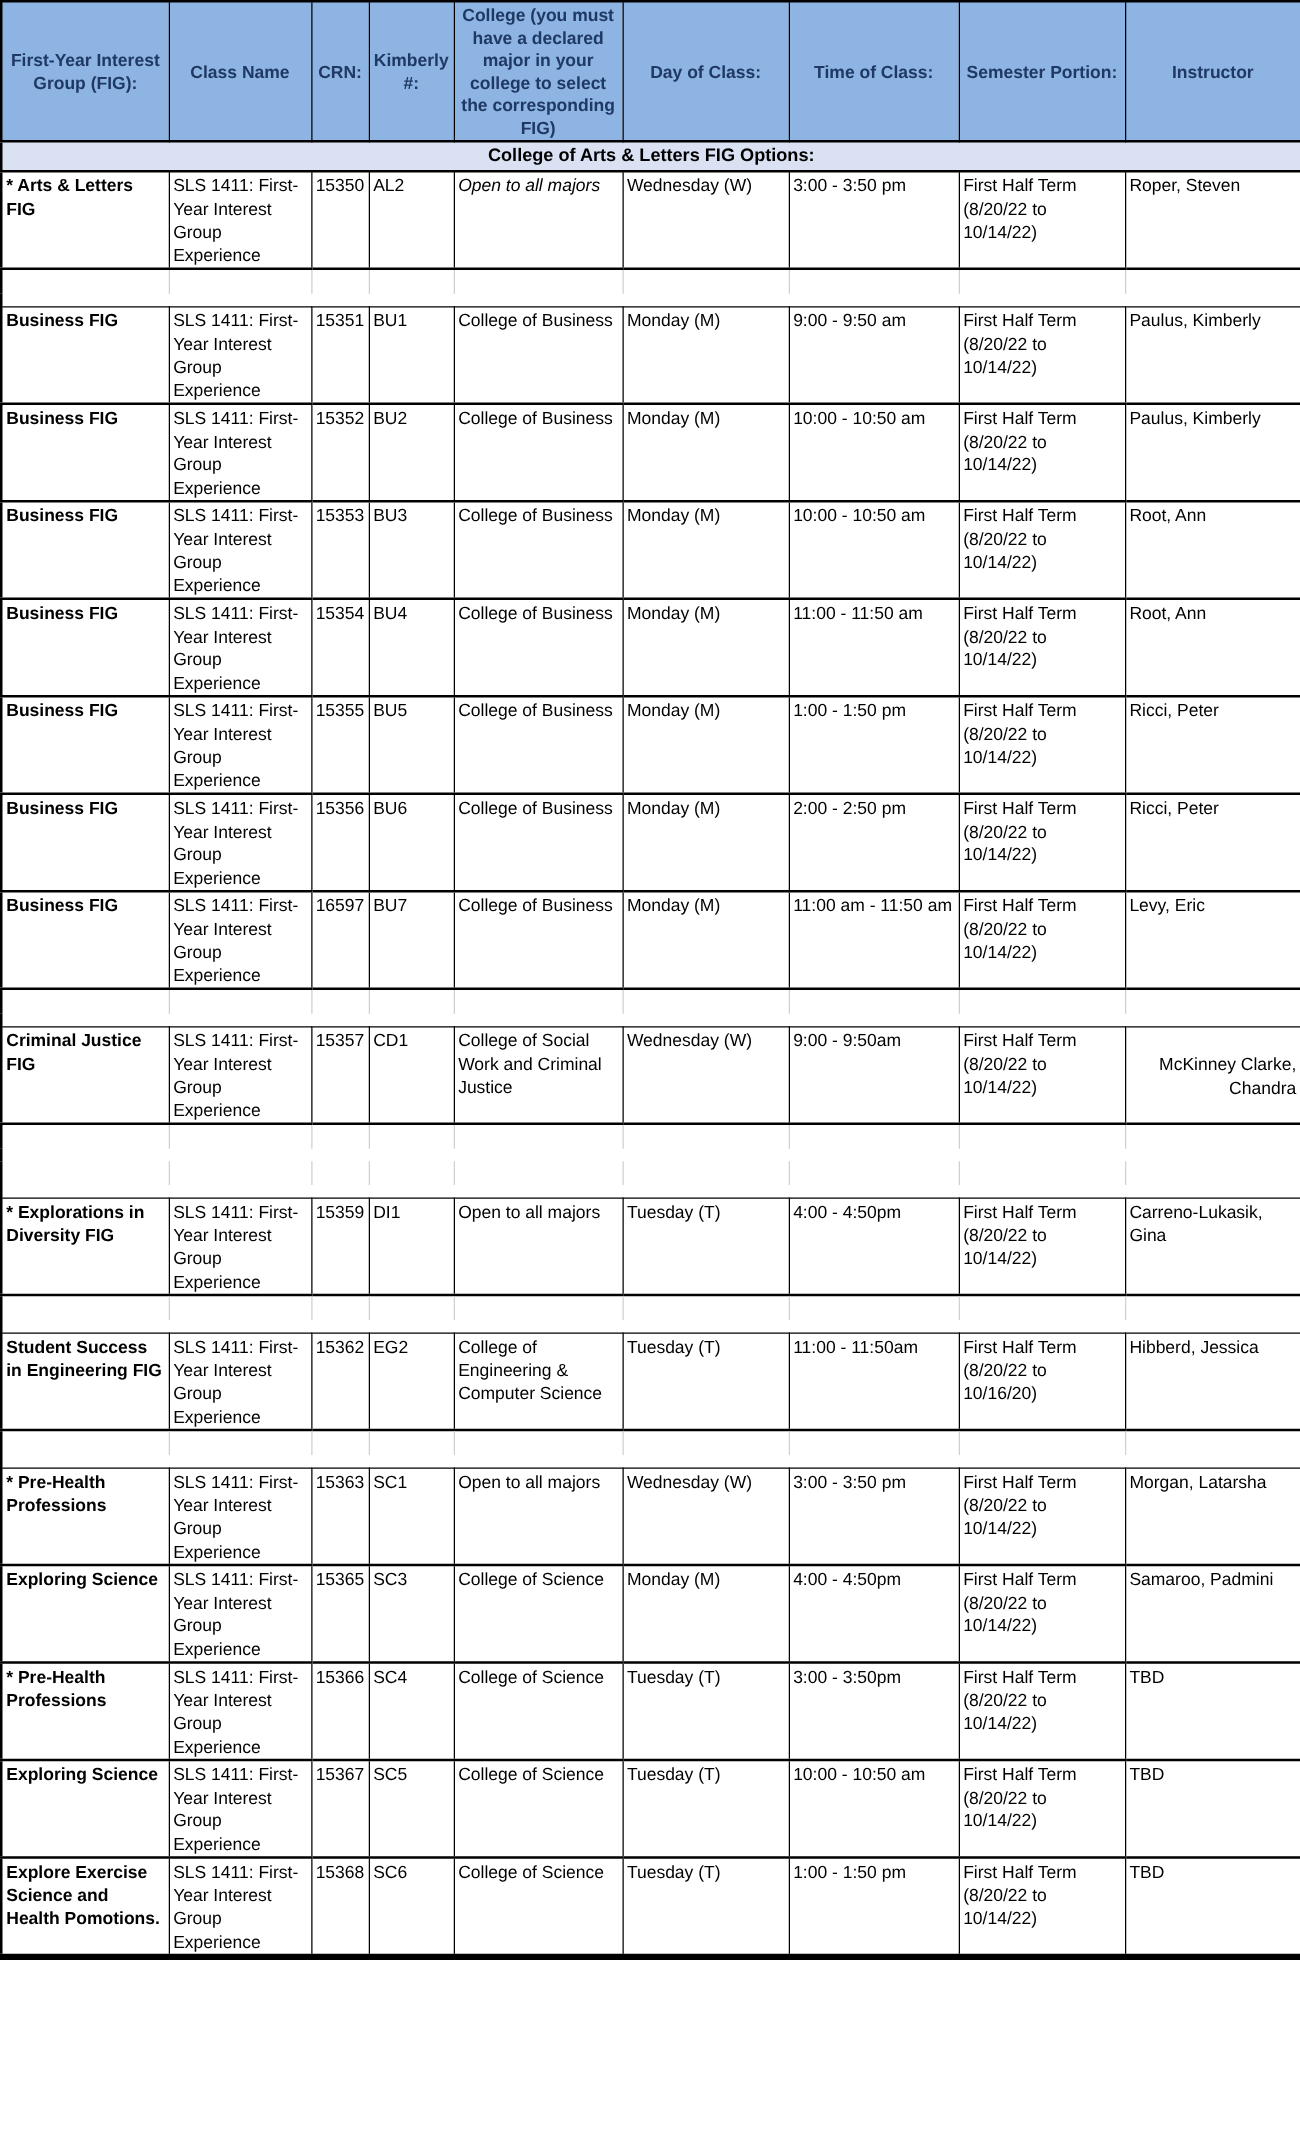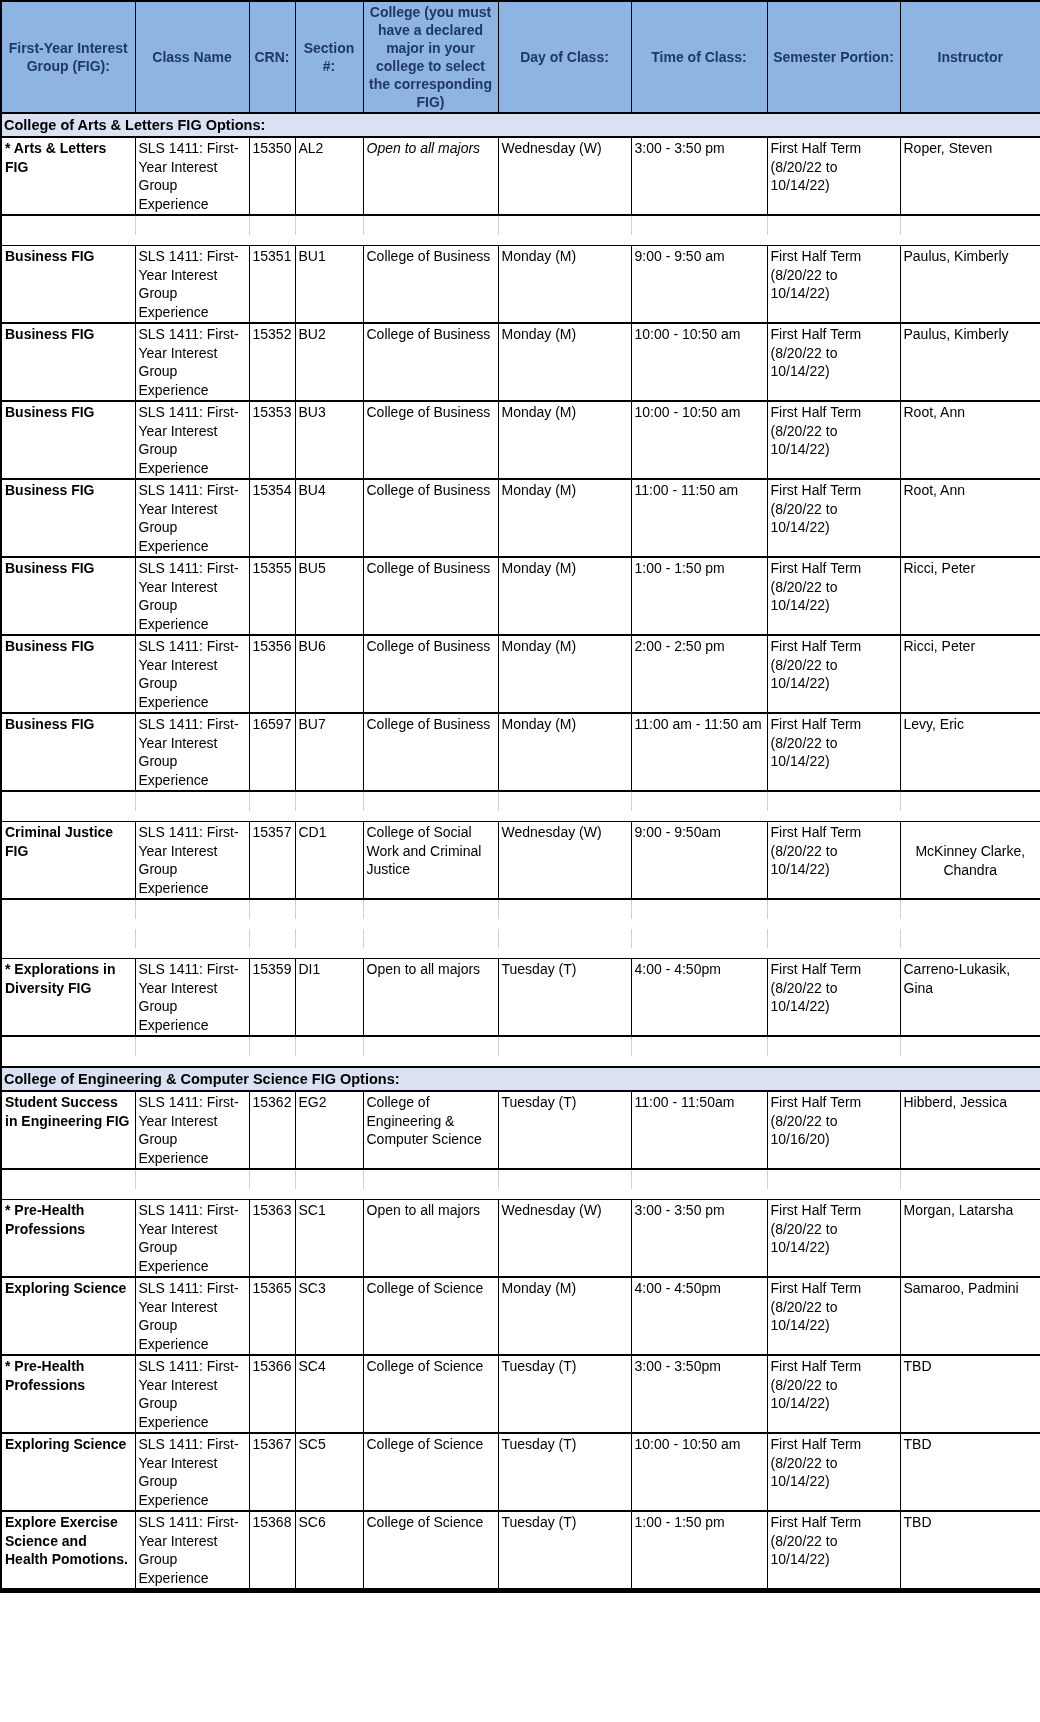--- a/index.html
+++ b/index.html
@@ -11,33 +11,33 @@
     border-collapse:collapse;table-layout:fixed;width:1040px;
     border:2px solid #000;border-bottom:5px solid #000;
   }
   th{
     background:#8db4e2;color:#1f3864;font-weight:bold;
     font-size:14px;line-height:18px;text-align:center;vertical-align:middle;
     border:1px solid #000;height:96px;padding:1px 3px;
   }
   tr.bar td{
     background:#d9e1f2;color:#000;font-weight:bold;font-size:14.5px;
-    vertical-align:middle;height:20px;padding:1px 2px;
+    text-align:center;vertical-align:middle;height:20px;padding:1px 2px;
     border-top:2px solid #000;border-bottom:2px solid #000;
   }
   tr.data td{
     border:1px solid #000;border-bottom-width:2px;
     vertical-align:top;text-align:left;
     font-size:14px;line-height:18.5px;color:#000;
     padding:1px 3px;height:74px;
     word-wrap:break-word;
   }
   tr.data td:first-child{font-weight:bold;}
   tr.data td.italic{font-style:italic;}
-  tr.data td.center{text-align:center;padding-top:20px;height:55px;}
+  tr.data td.center{text-align:right;padding-top:20px;height:55px;}
   tr.sep1 td{
     height:17px;border-left:1px solid #d0d0d0;border-right:1px solid #d0d0d0;
     border-top:none;border-bottom:none;background:#fff;
   }
   tr.sep2 td{height:8px;border:none;background:#fff;}
 </style>
 </head>
 <body>
 
 <table>
@@ -50,21 +50,21 @@
     <col style="width:133px">
     <col style="width:136px">
     <col style="width:133px">
     <col style="width:141px">
   </colgroup>
   <thead>
     <tr>
       <th>First-Year Interest Group (FIG):</th>
       <th>Class Name</th>
       <th>CRN:</th>
-      <th>Section #:</th>
+      <th>Kimberly #:</th>
       <th>College (you must have a declared major in your college to select the corresponding FIG)</th>
       <th>Day of Class:</th>
       <th>Time of Class:</th>
       <th>Semester Portion:</th>
       <th>Instructor</th>
     </tr>
   </thead>
   <tbody>
       <tr class="bar">
         <td colspan="9">College of Arts &amp; Letters FIG Options:</td>
@@ -242,23 +242,20 @@
         <td></td>
         <td></td>
         <td></td>
         <td></td>
         <td></td>
         <td></td>
       </tr>
       <tr class="sep2">
         <td colspan="9"></td>
       </tr>
-      <tr class="bar">
-        <td colspan="9">College of Engineering &amp; Computer Science FIG Options:</td>
-      </tr>
       <tr class="data">
         <td>Student Success in Engineering FIG</td>
         <td>SLS 1411: First-Year Interest Group Experience</td>
         <td>15362</td>
         <td>EG2</td>
         <td>College of Engineering &amp; Computer Science</td>
         <td>Tuesday (T)</td>
         <td>11:00 - 11:50am</td>
         <td>First Half Term (8/20/22 to 10/16/20)</td>
         <td>Hibberd, Jessica</td>

